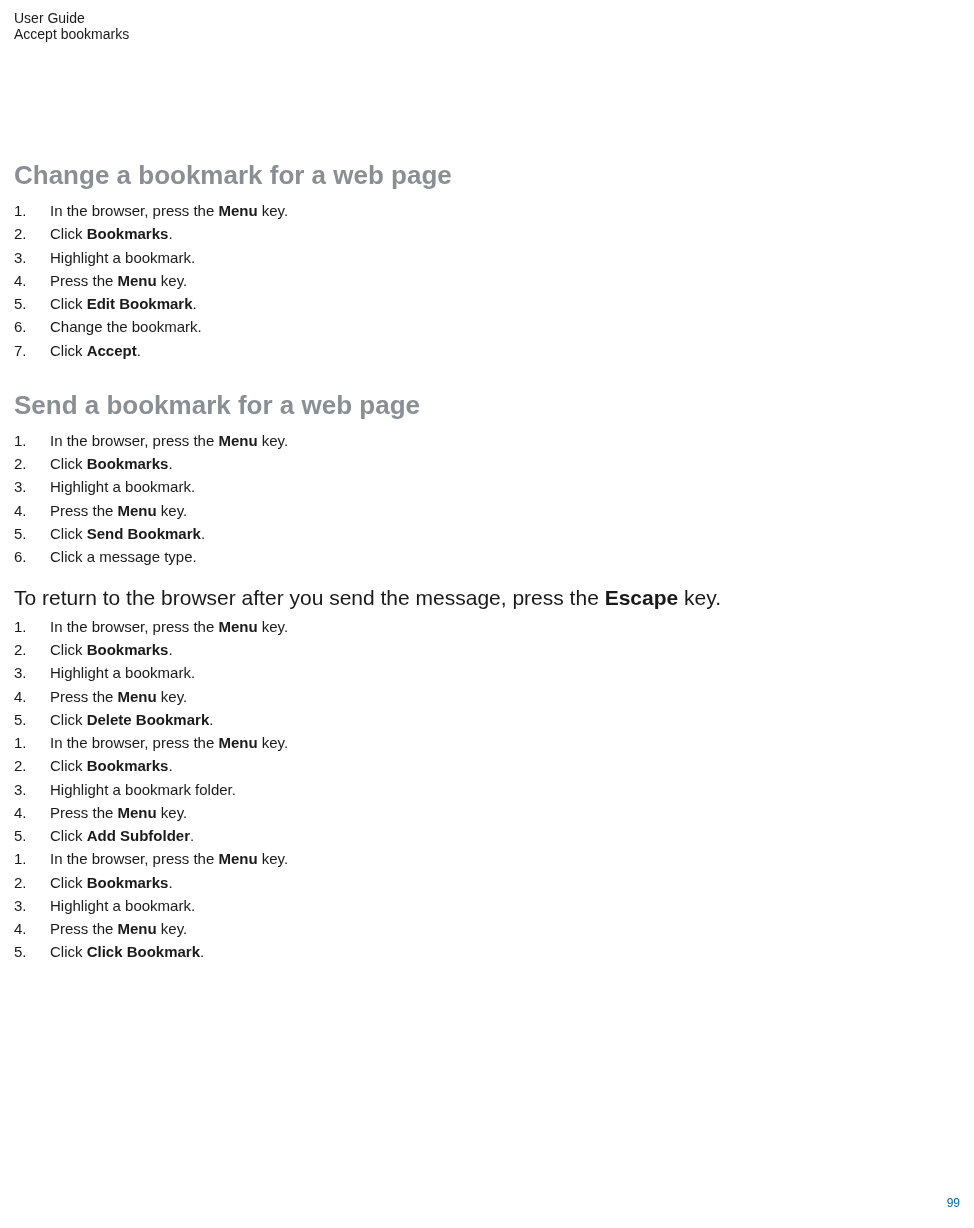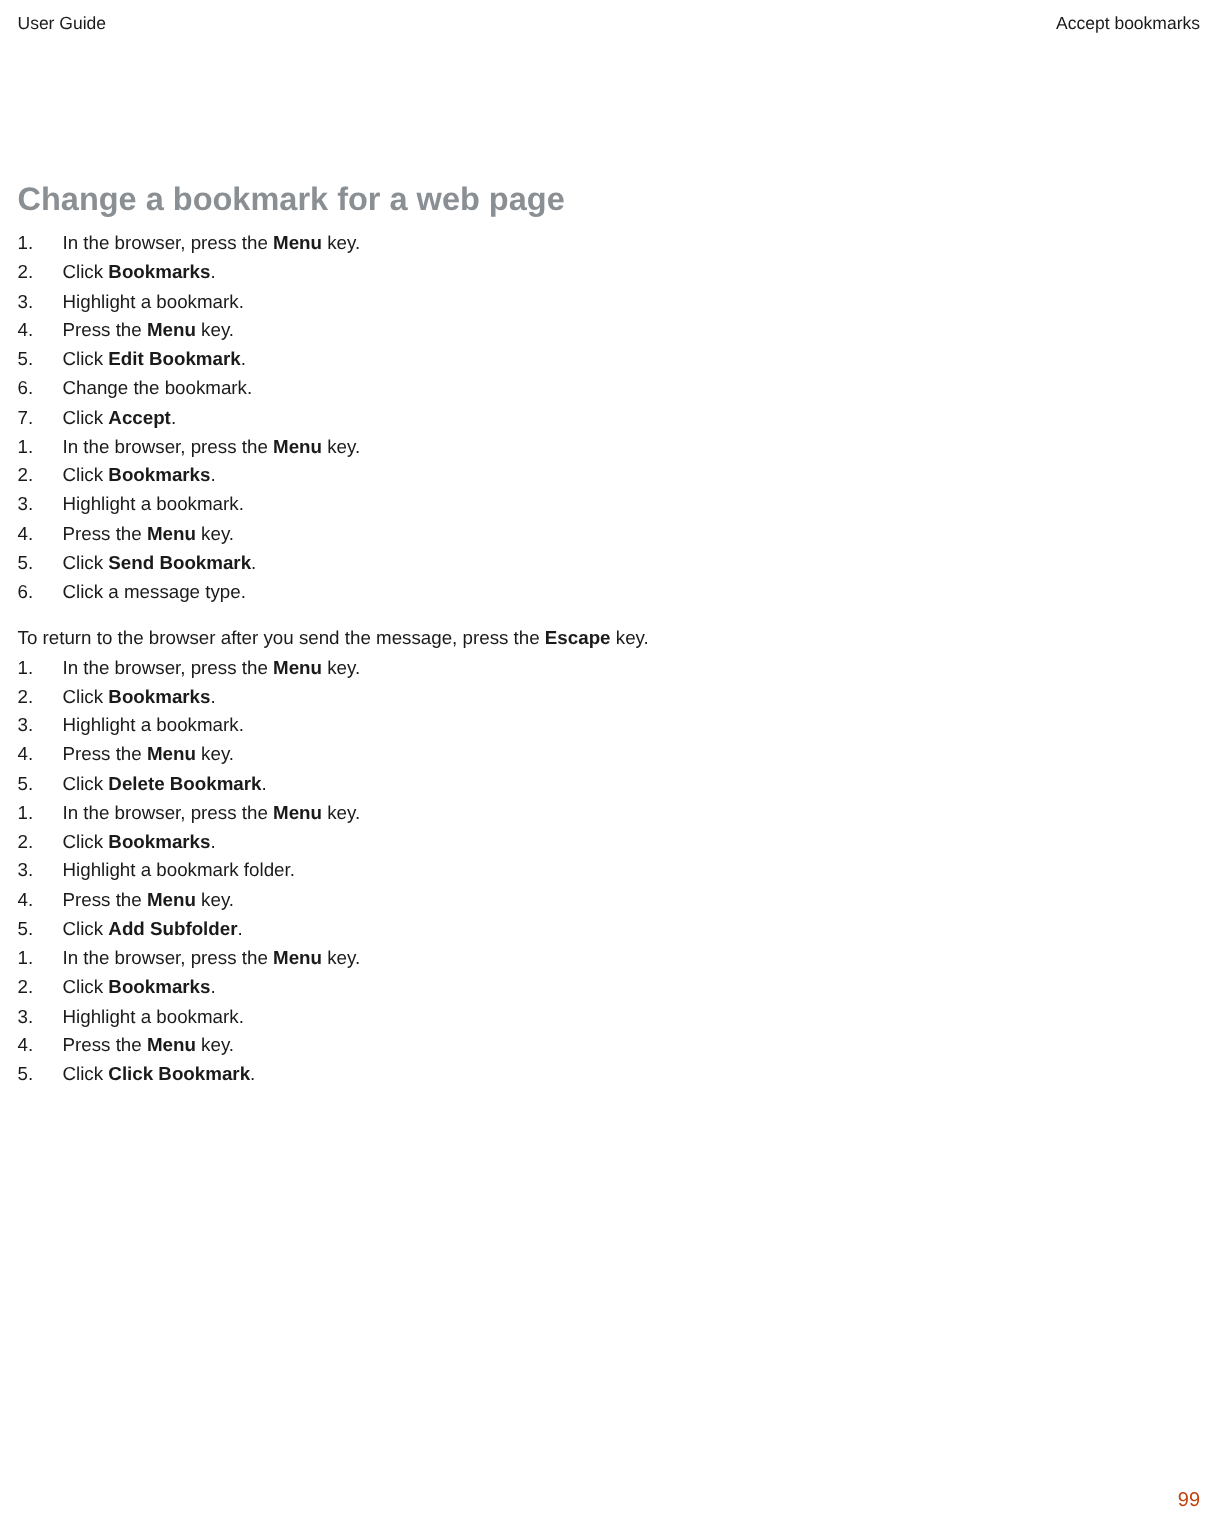--- a/index.html
+++ b/index.html
@@ -10,20 +10,21 @@
     position: relative;
     padding: 10px 14px 10px 14px;
   }
   .top-bar {
     display: flex;
     justify-content: space-between;
     font-size: 14px;
     font-weight: 400;
     color: #1a1a1a;
     margin-bottom: 118px;
+    flex-direction: column;
   }
   .section-heading {
     font-size: 26px;
     font-weight: 700;
     color: #8a8f94;
     margin-top: 28px;
     margin-bottom: 8px;
   }
   .section-heading:first-of-type { margin-top: 0; }
   ol.steps {
@@ -35,31 +36,31 @@
   }
   ol.steps li {
     display: flex;
   }
   ol.steps li .num {
     width: 36px;
     flex-shrink: 0;
   }
   ol.steps li .txt b { font-weight: 700; }
   .note {
-    font-size: 15px;
+    font-size: 21px;
     line-height: 1.55;
     margin-top: 14px;
   }
   .note b { font-weight: 700; }
   .page-number {
     position: absolute;
     bottom: 18px;
     right: 14px;
-    font-size: 16px;
-    color: #c2410c;
+    font-size: 12px;
+    color: #0369a1;
   }
 </style>
 </head>
 <body>
 
 <div class="top-bar">
   <span>User Guide</span>
   <span>Accept bookmarks</span>
 </div>
 
@@ -88,20 +89,21 @@
       </li>
       <li>
         <span class="num">6.</span>
         <span class="txt">Change the bookmark.</span>
       </li>
       <li>
         <span class="num">7.</span>
         <span class="txt">Click <b>Accept</b>.</span>
       </li>
     </ol>
+    <div class="section-heading">Send a bookmark for a web page</div>
     <ol class="steps">
       <li>
         <span class="num">1.</span>
         <span class="txt">In the browser, press the <b>Menu</b> key.</span>
       </li>
       <li>
         <span class="num">2.</span>
         <span class="txt">Click <b>Bookmarks</b>.</span>
       </li>
       <li>

